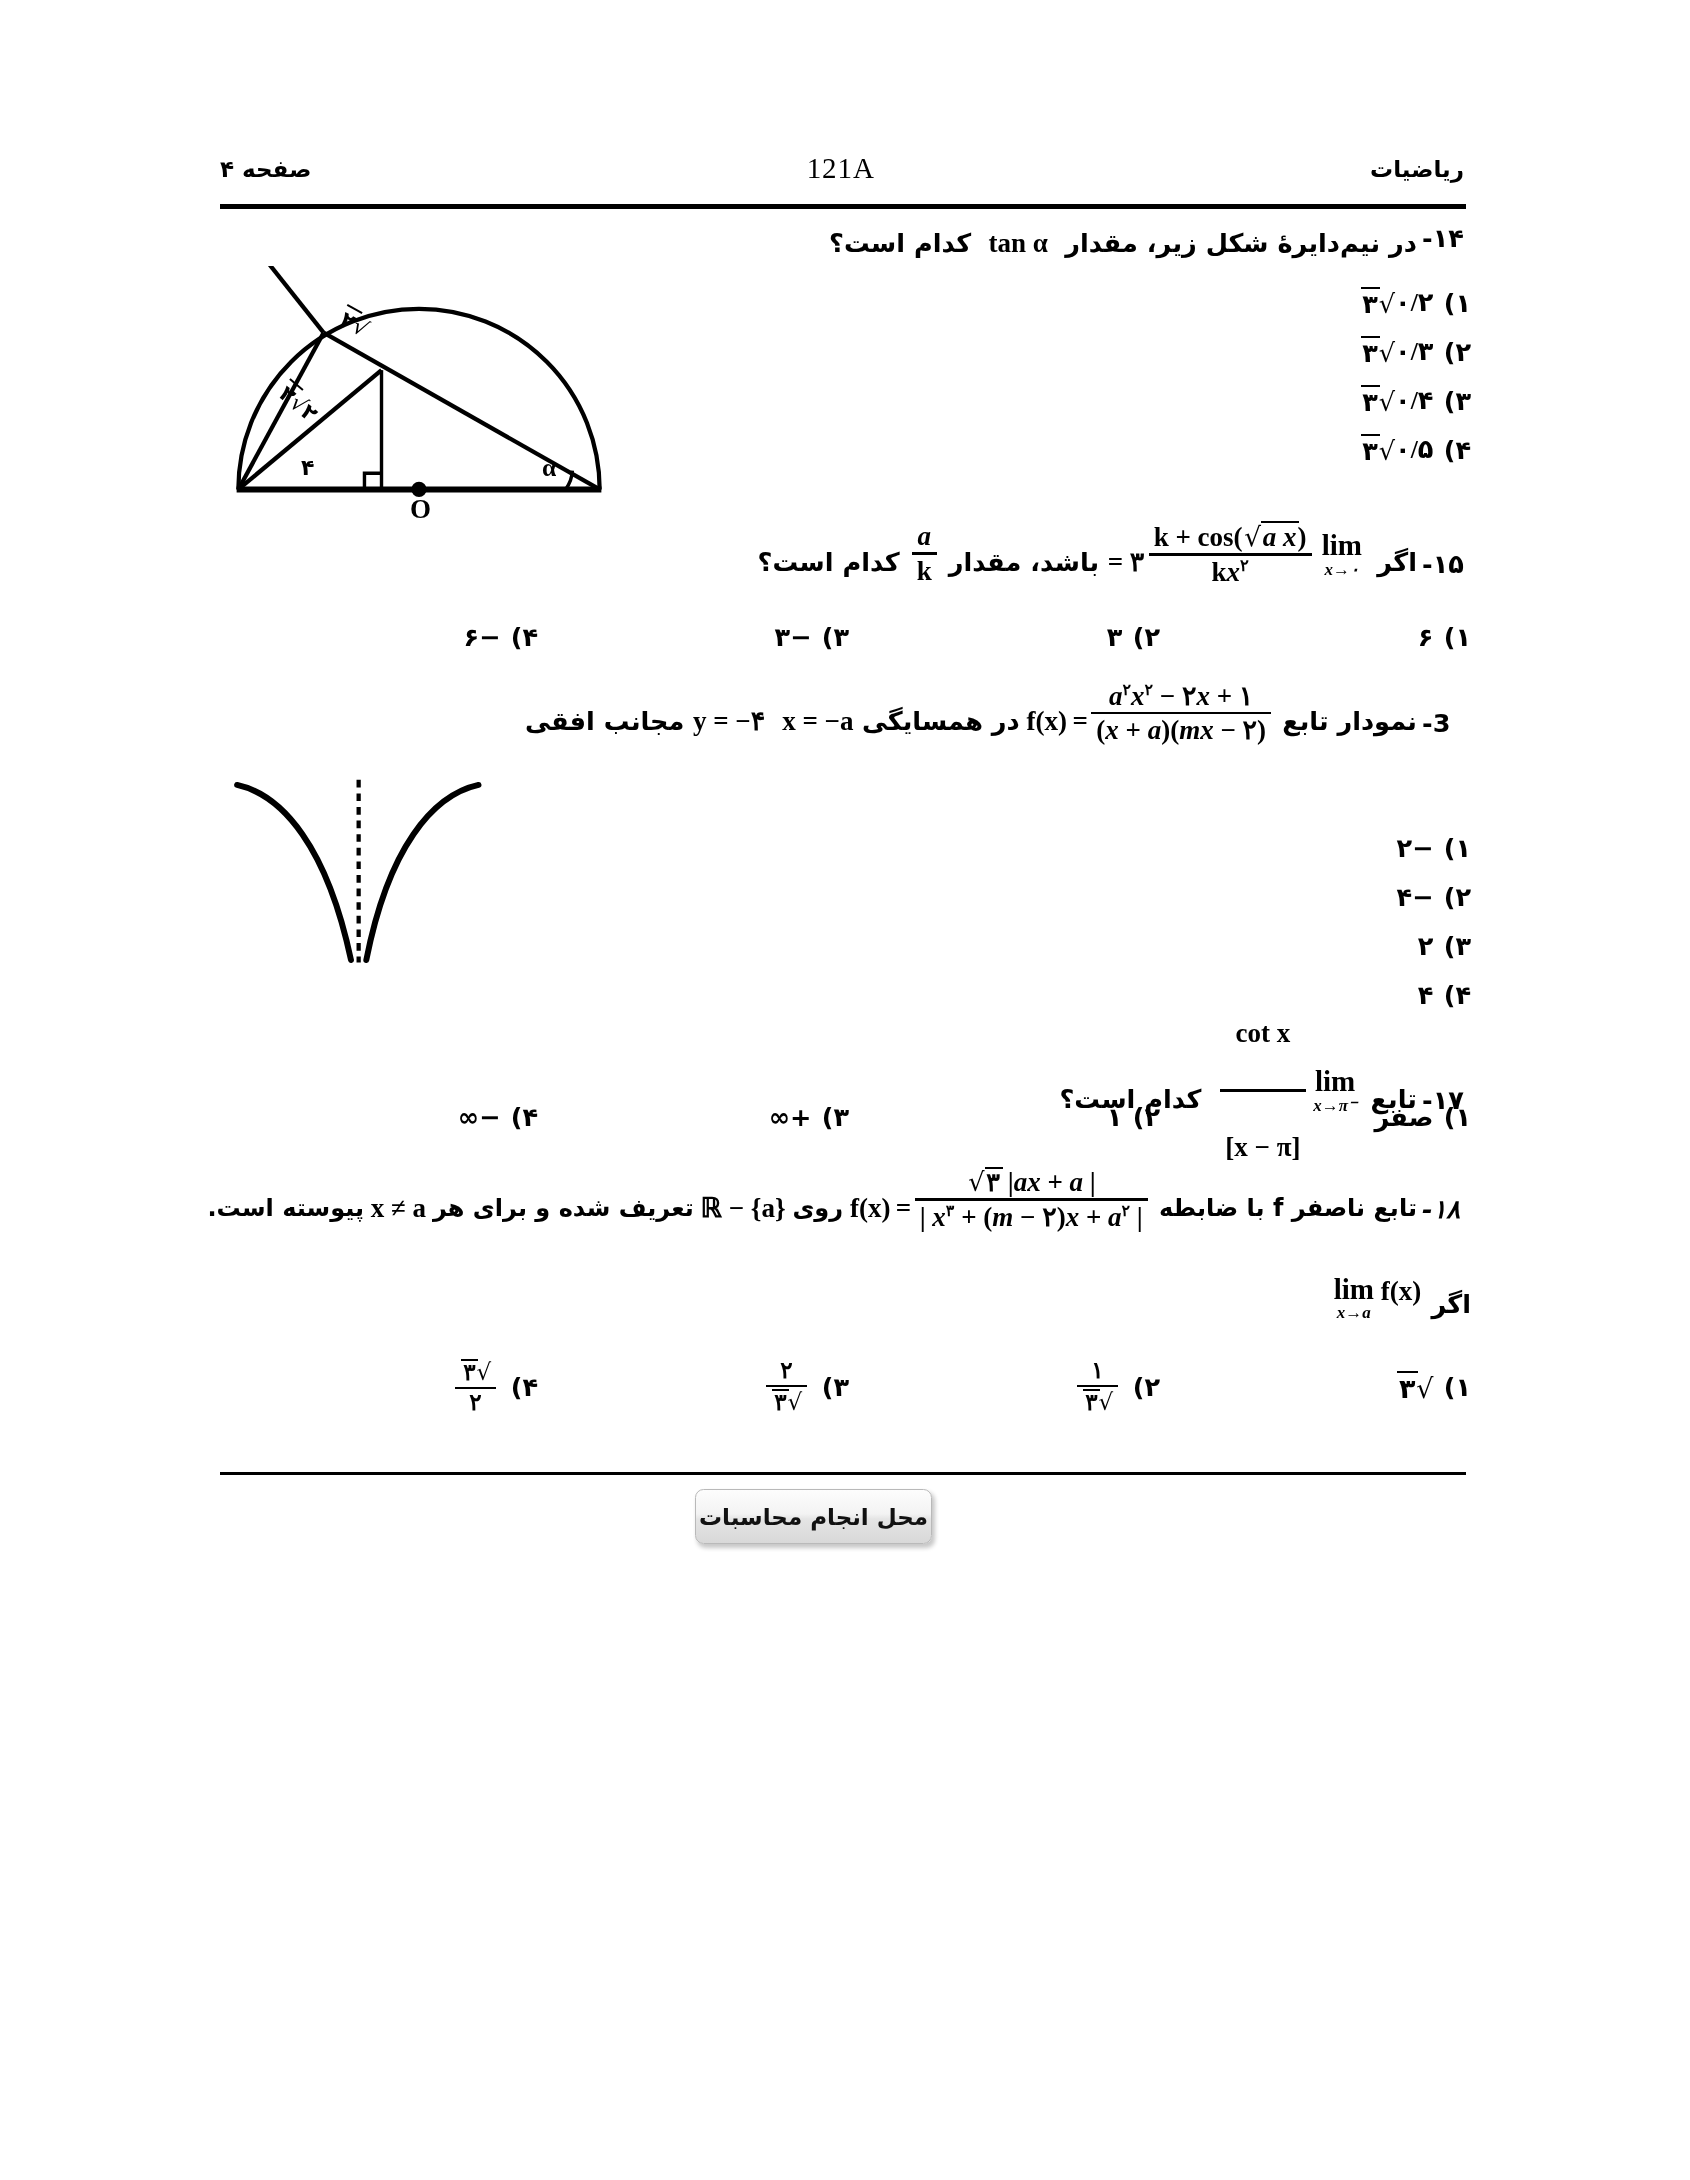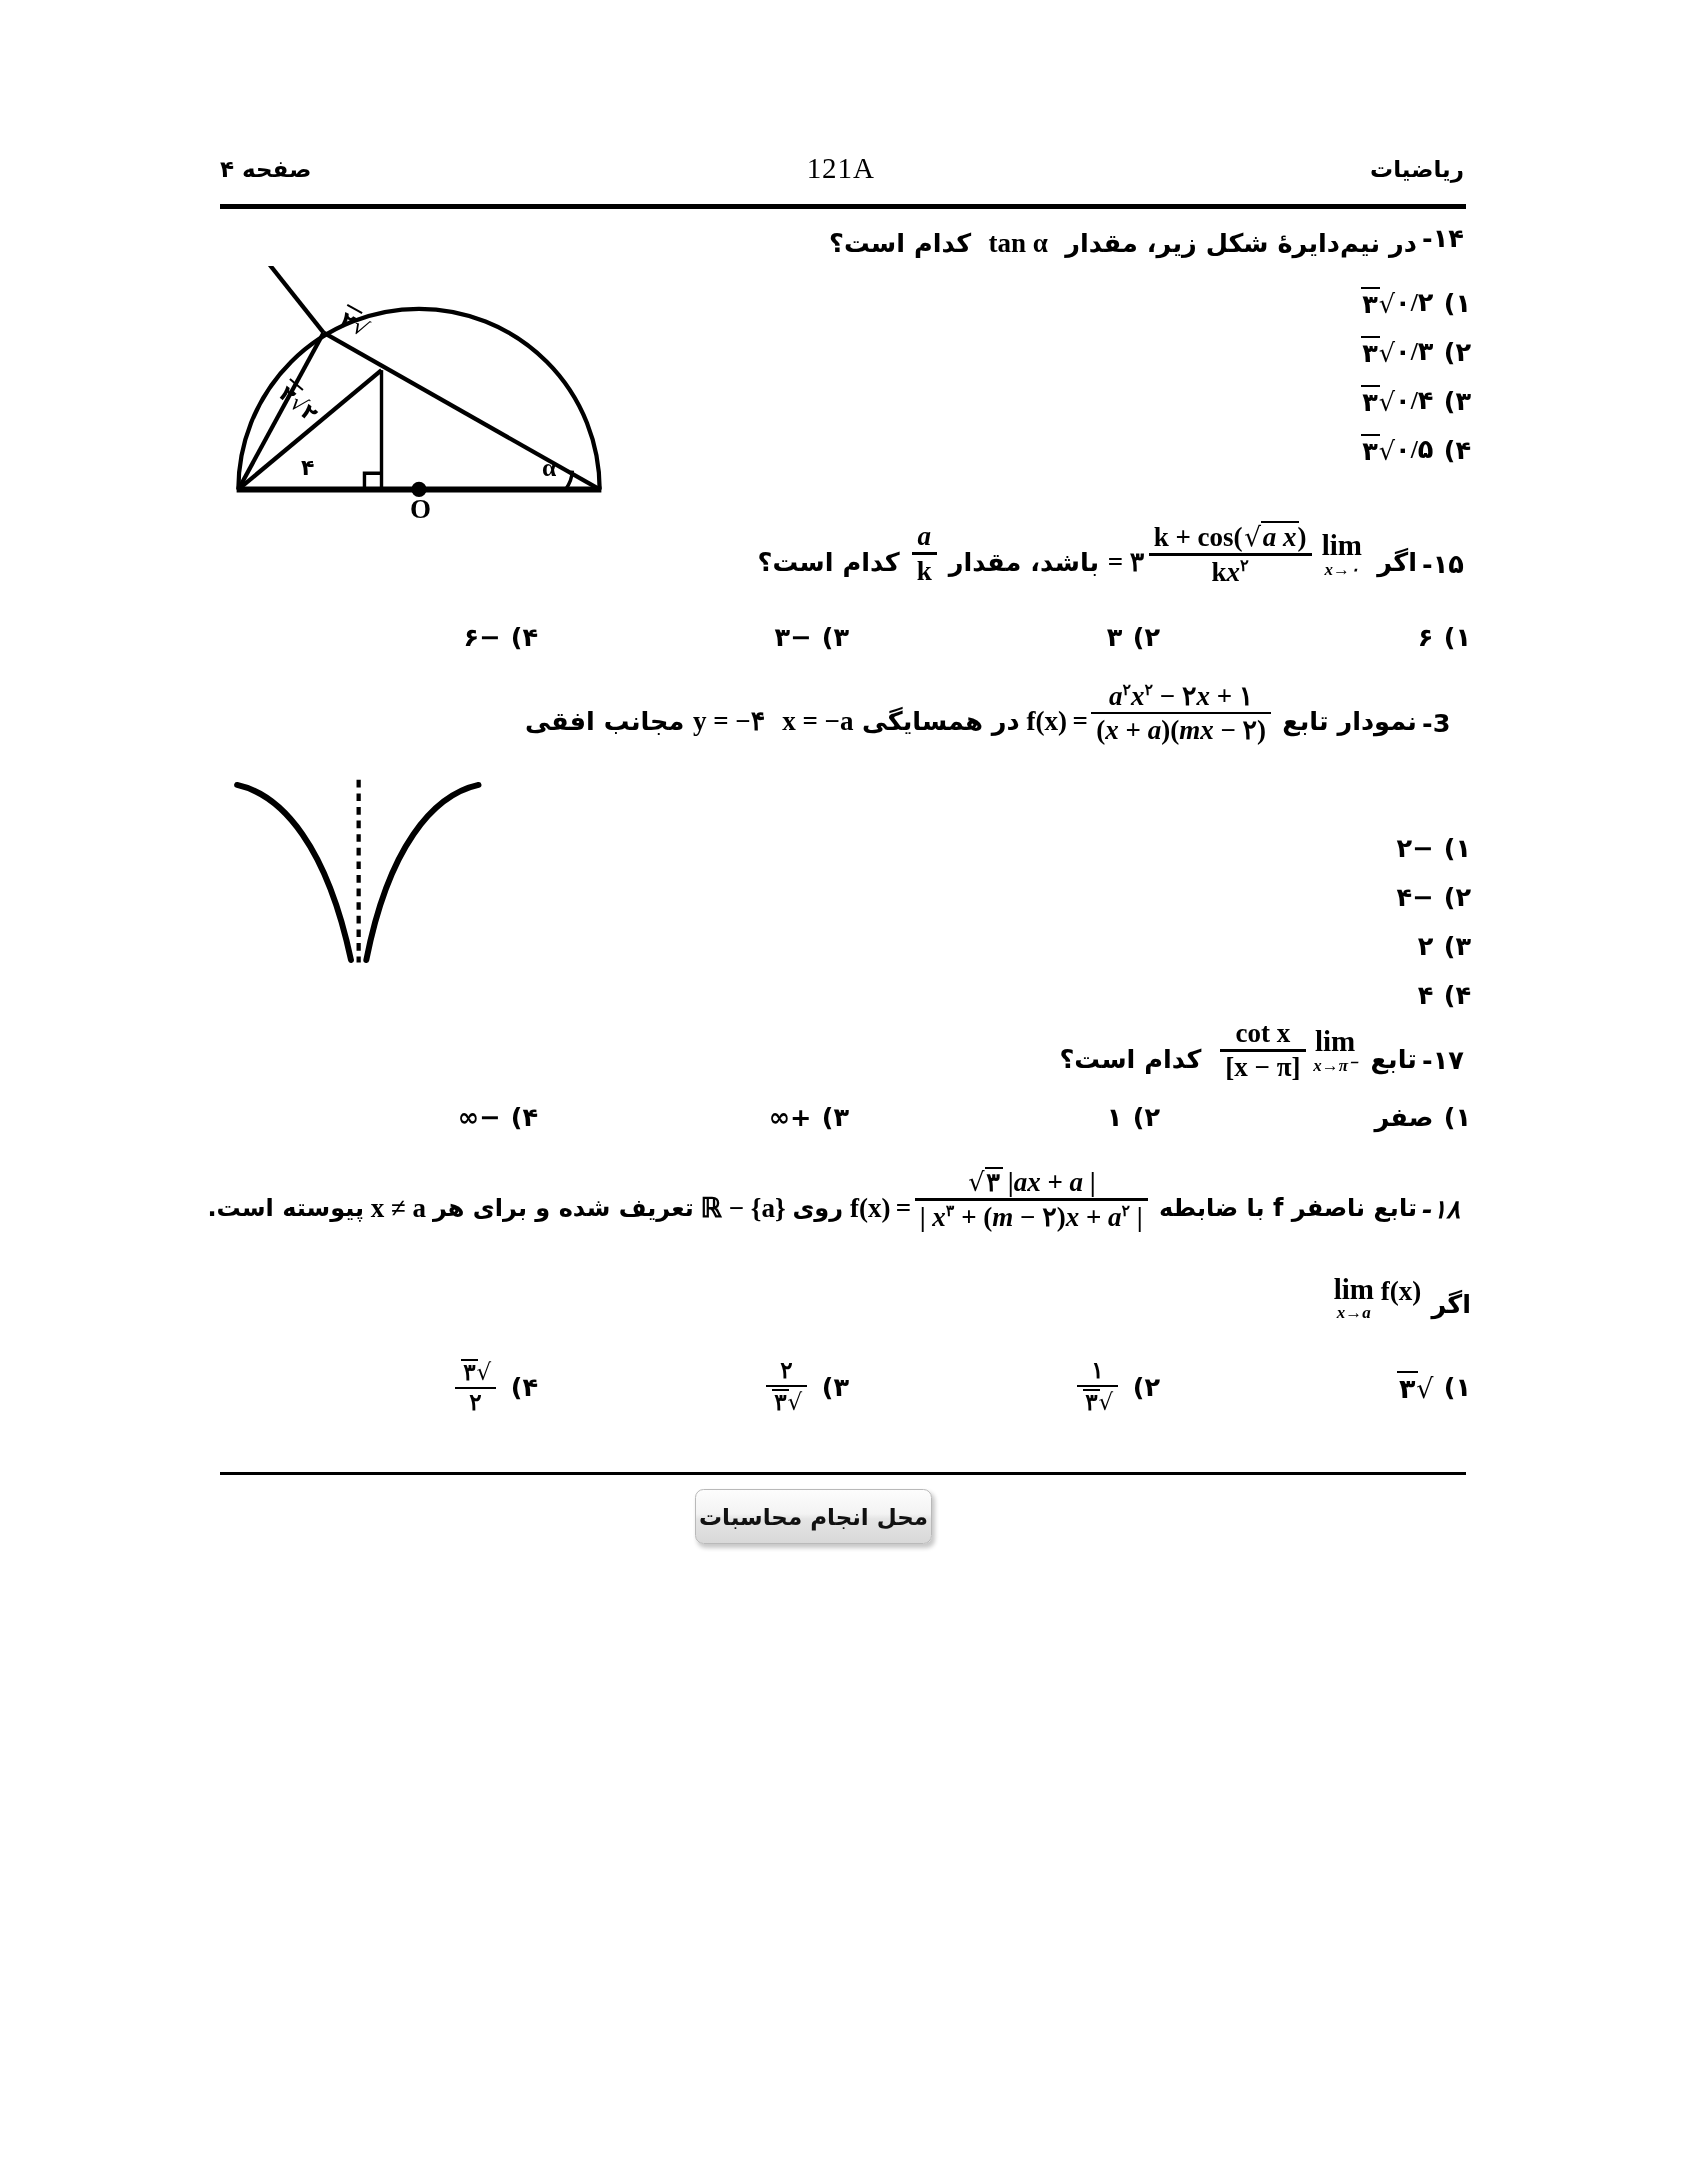--- a/index.html
+++ b/index.html
@@ -402,21 +402,21 @@
 
       <line x1="159" y1="28" x2="159" y2="243" stroke="#000" stroke-width="5" stroke-dasharray="9,7"></line>
     </svg>
   </div>
 
   <div class="q-row" style="top:1019px; right:220px; width:1244px; align-items:center;">
     <div class="q-num" style="padding-top:19px;">۱۷-</div>
     <div class="q-text" style="display:flex; align-items:center;">
       <span style="padding-top:17px;">تابع</span>
       <span style="direction:ltr; display:inline-flex; align-items:center; margin:0 10.2px;">
-        <span class="frac" style="font-size:26.4px; margin-left:8.5px;">
+        <span class="frac" style="font-size:26.4px; margin-left:8.5px;gap:40px;">
           <span class="num mi">cot x</span>
           <span class="bar"></span>
           <span class="den mi">[x − π]</span>
         </span>
         <span class="lim">
           <span class="op">lim</span>
           <span class="under">x→π⁻</span>
         </span>
       </span>
       <span style="padding-top:17px;">کدام است؟</span>

